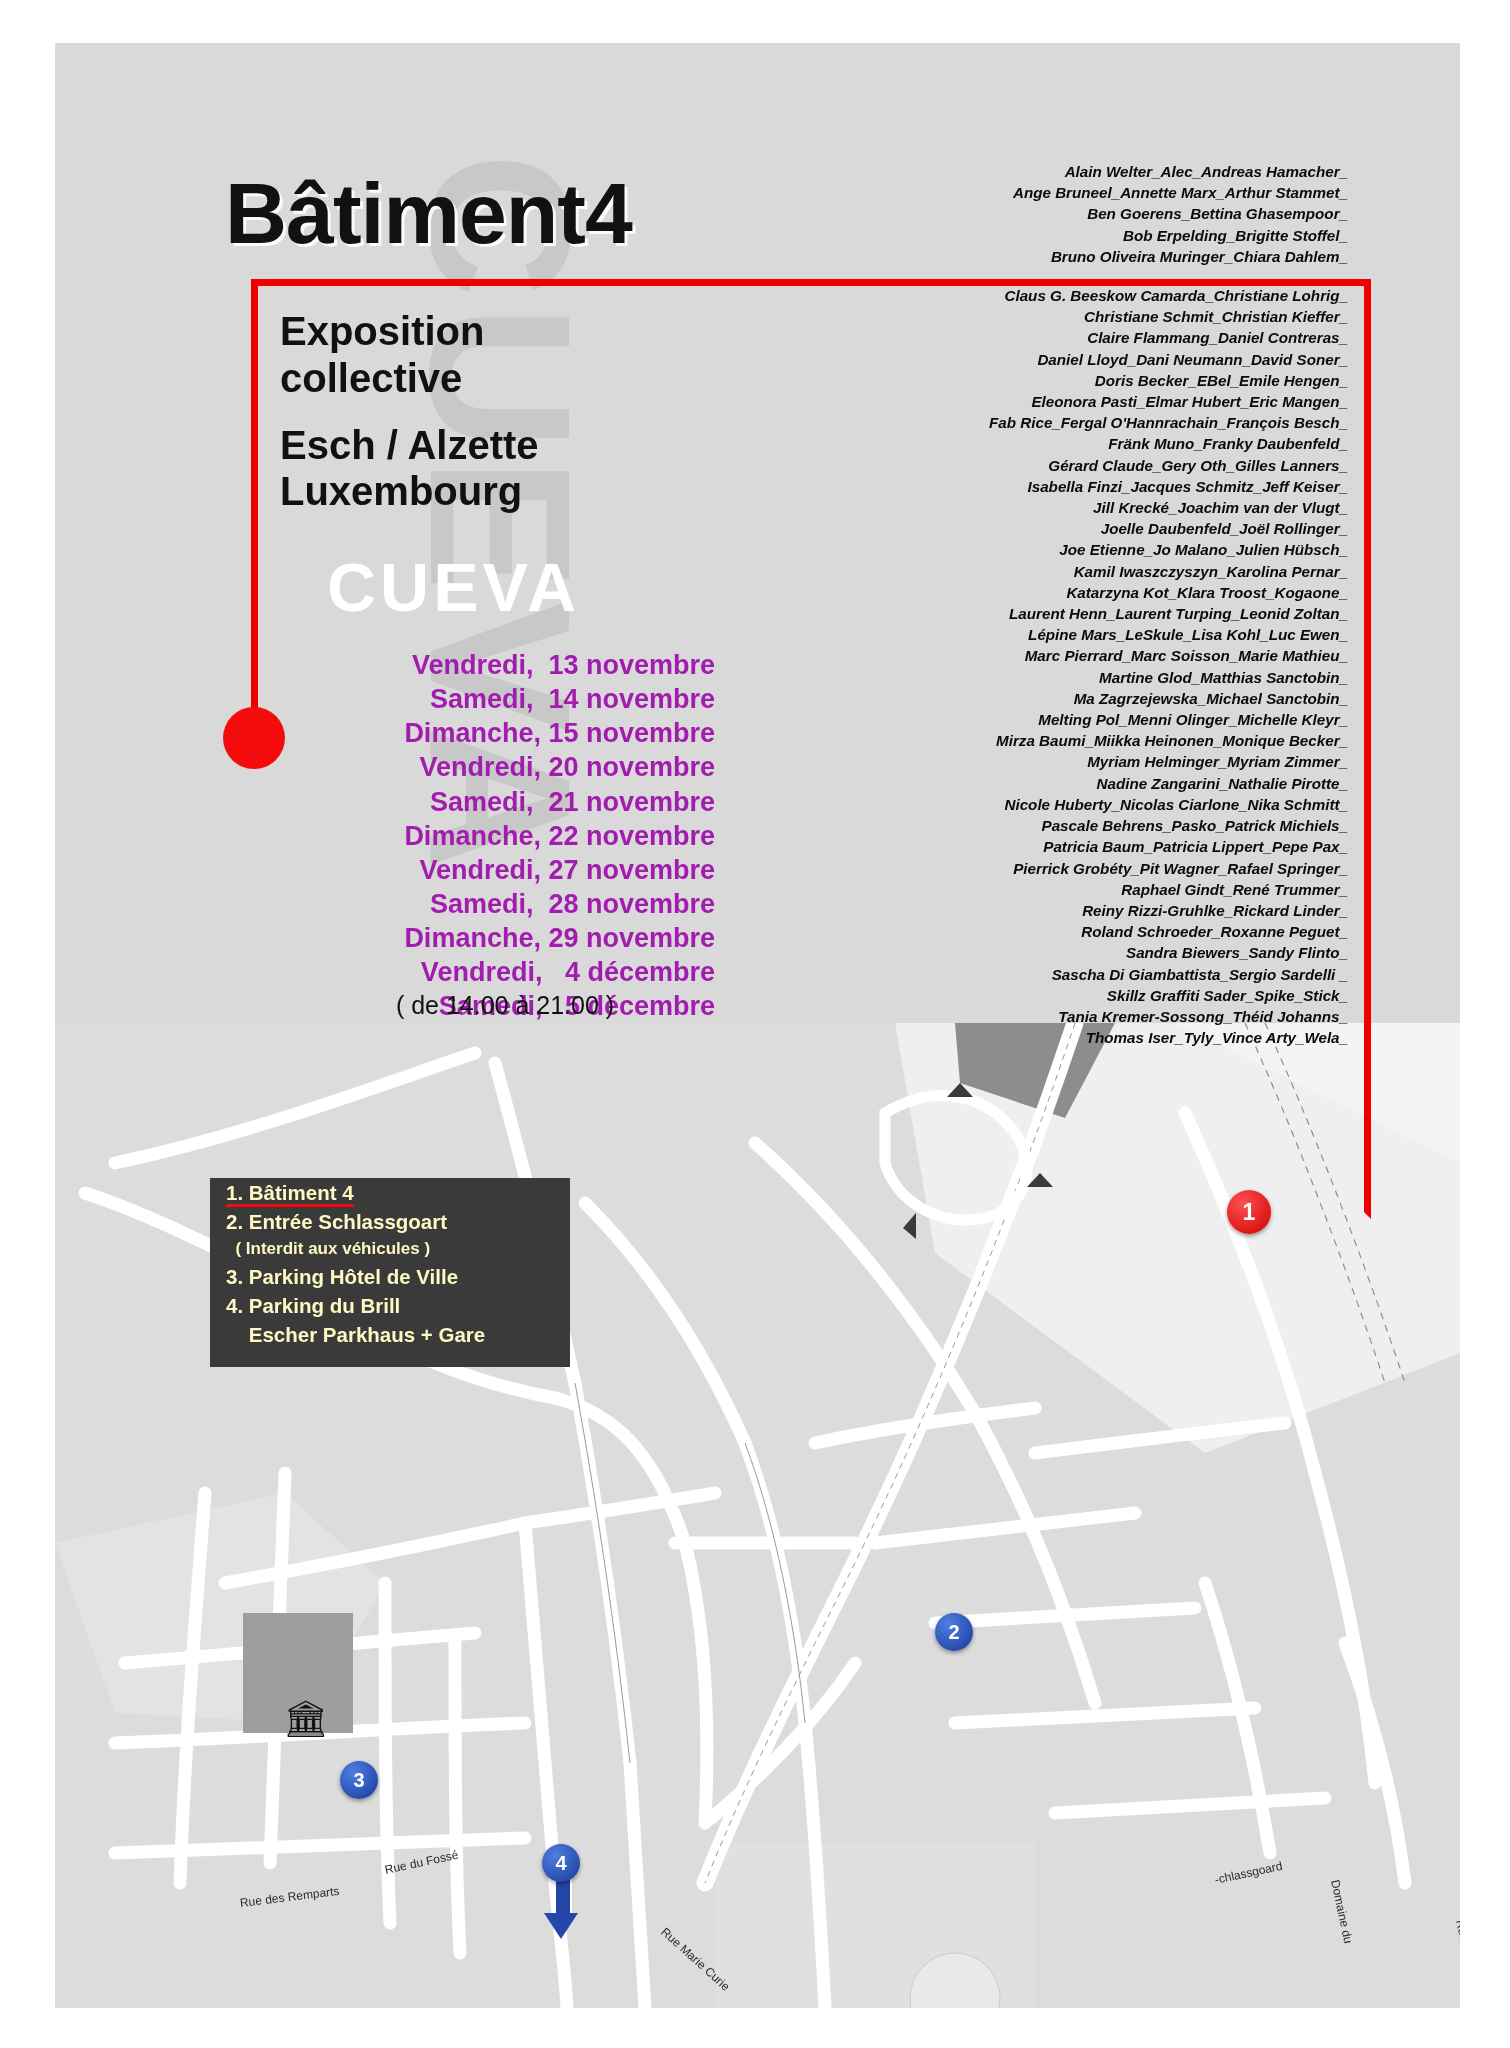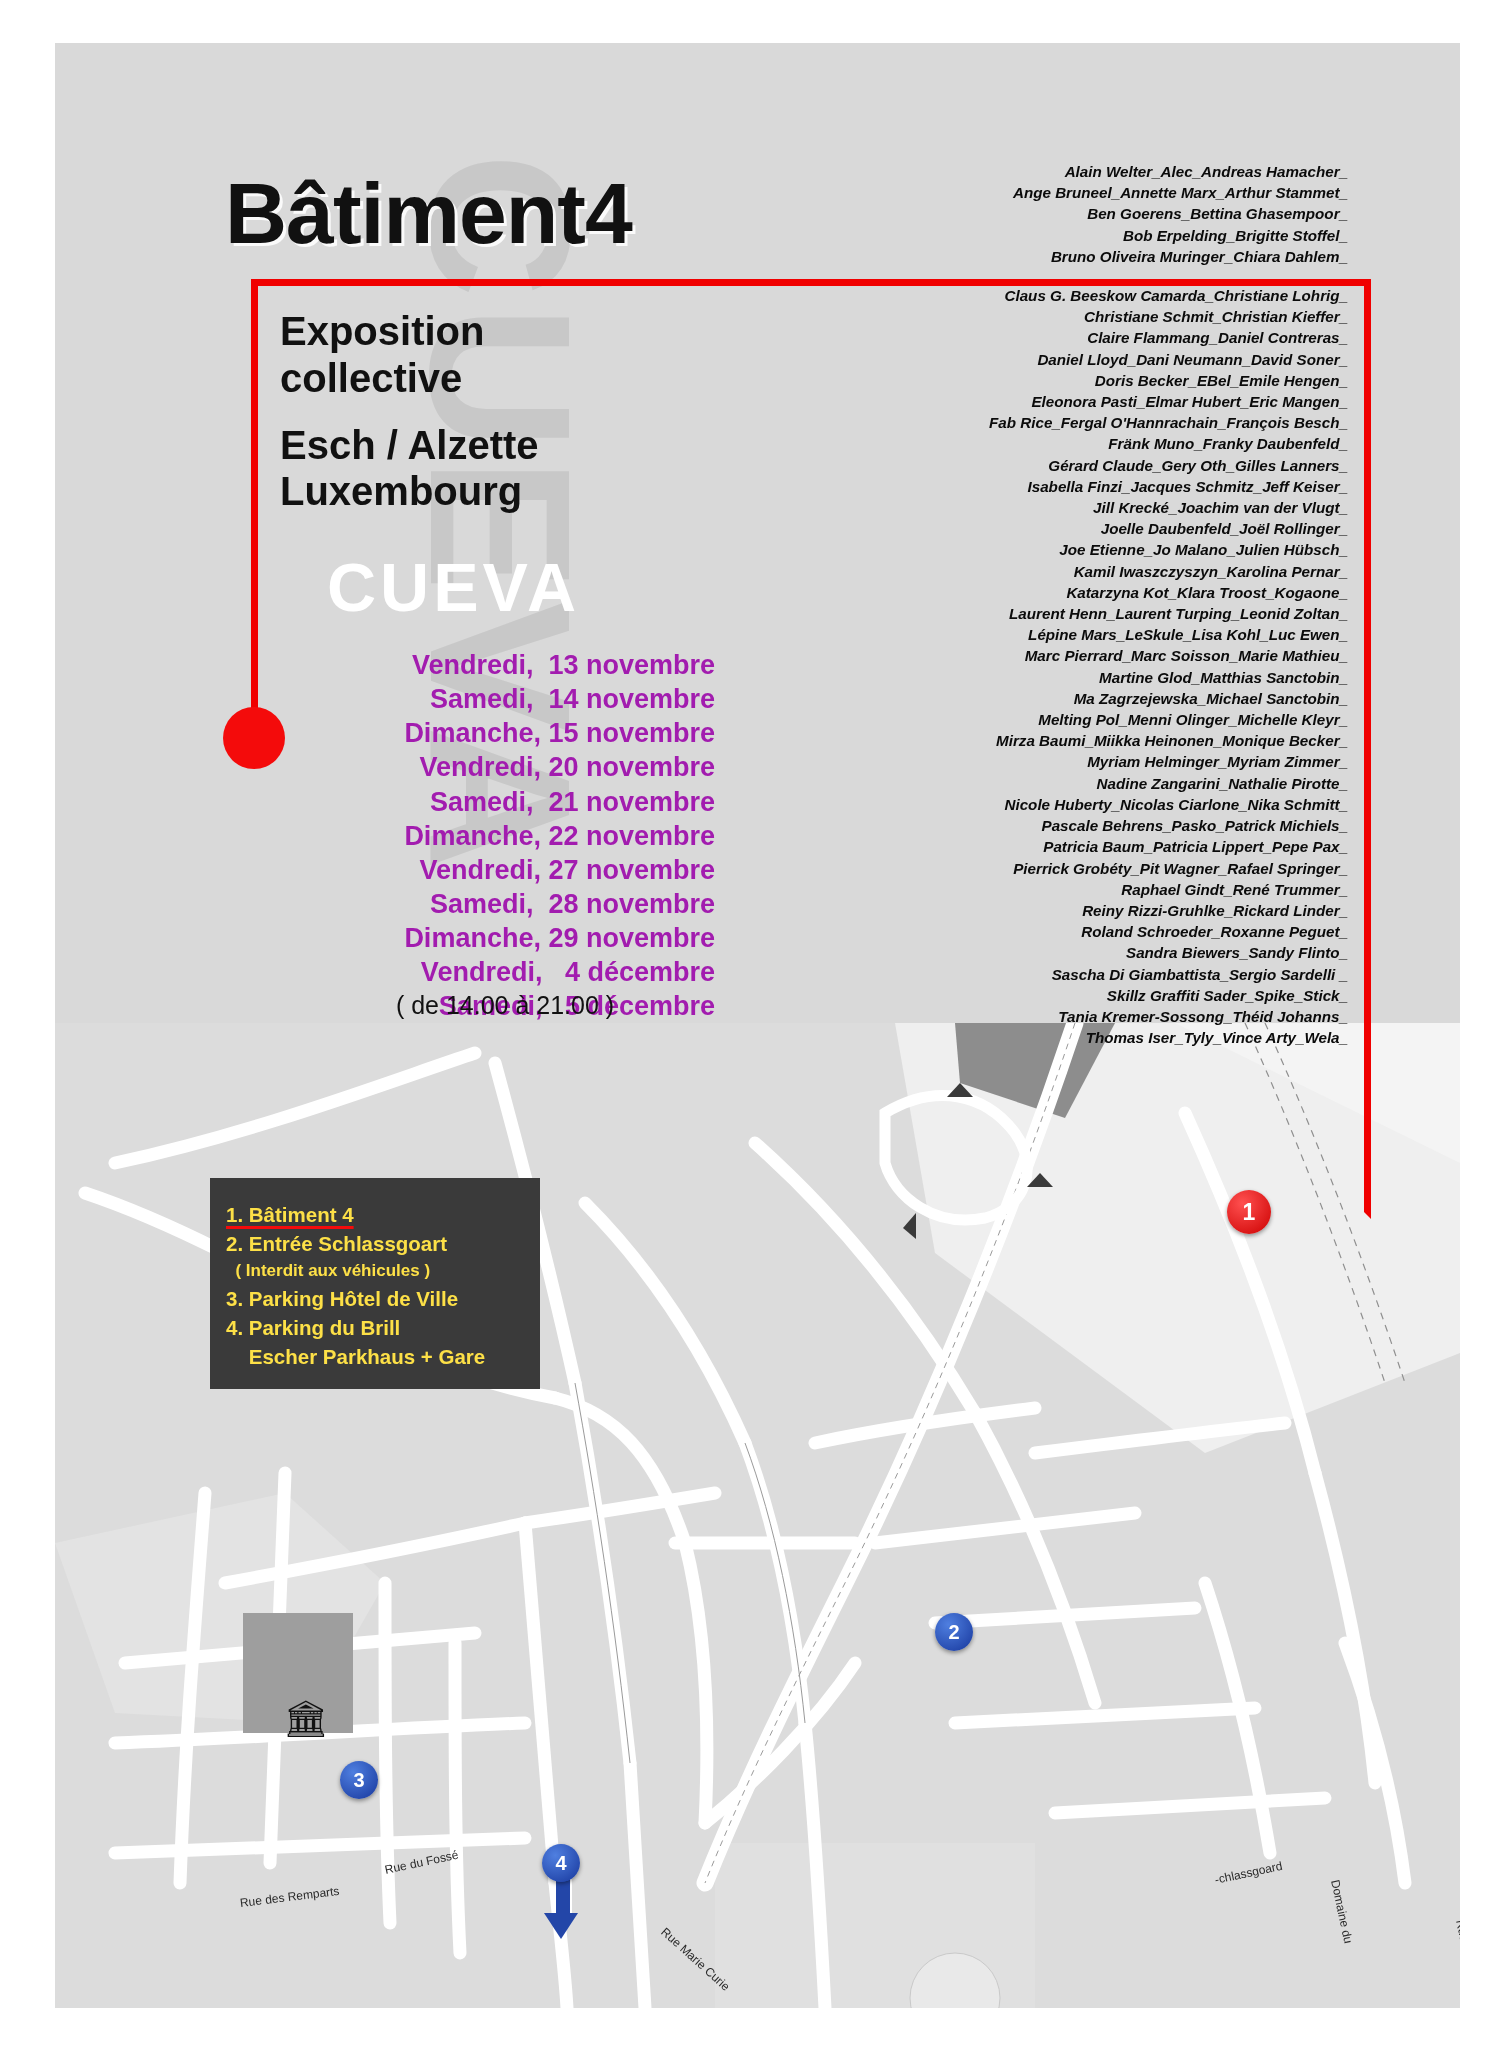--- a/index.html
+++ b/index.html
@@ -170,24 +170,24 @@
     background: #dcdcdc;
     overflow: hidden;
     z-index: 3;
   }
   .map svg { display:block; }
   
   .legend {
     position: absolute;
     left: 155px;
     top: 1135px;
-    width: 330px;
+    width: 360px;
     background: #3a3a3a;
-    color: #fde047;
-    padding: 22px 16px 18px 16px;
+    color: #fef9c3;
+    padding: 0 16px 18px 16px;
     z-index: 9;
     box-sizing: border-box;
   }
   .legend .l-row {
     font-size: 20.5px;
     font-weight: bold;
     line-height: 1.42;
     white-space: pre;
   }
   .legend .l-row.underline {

